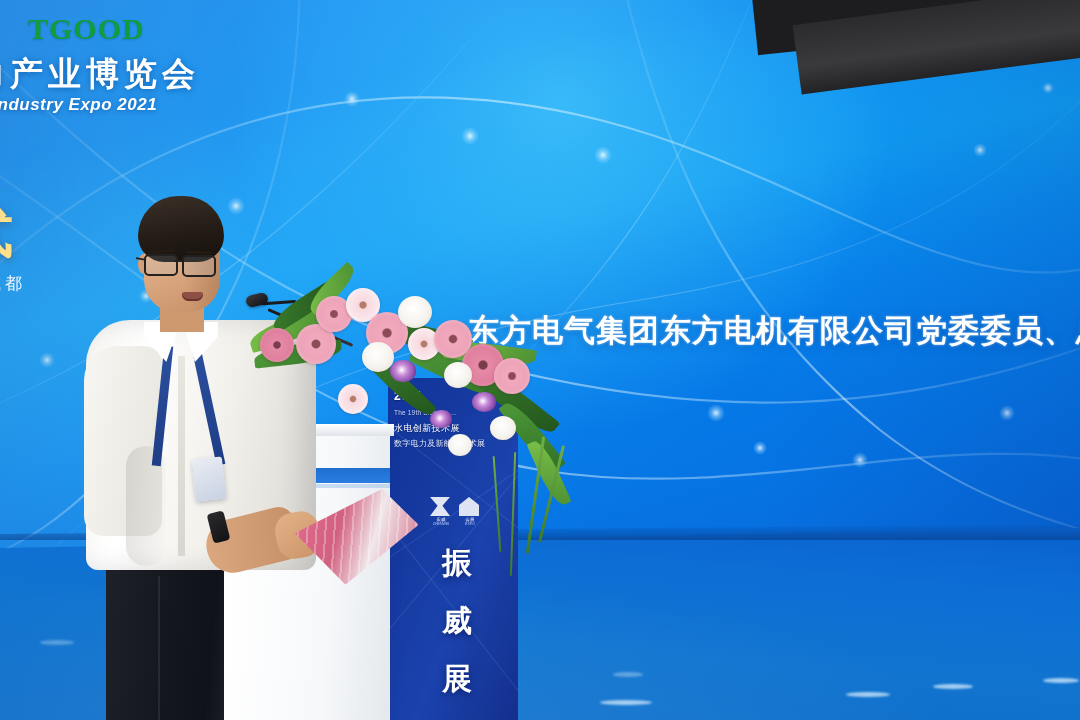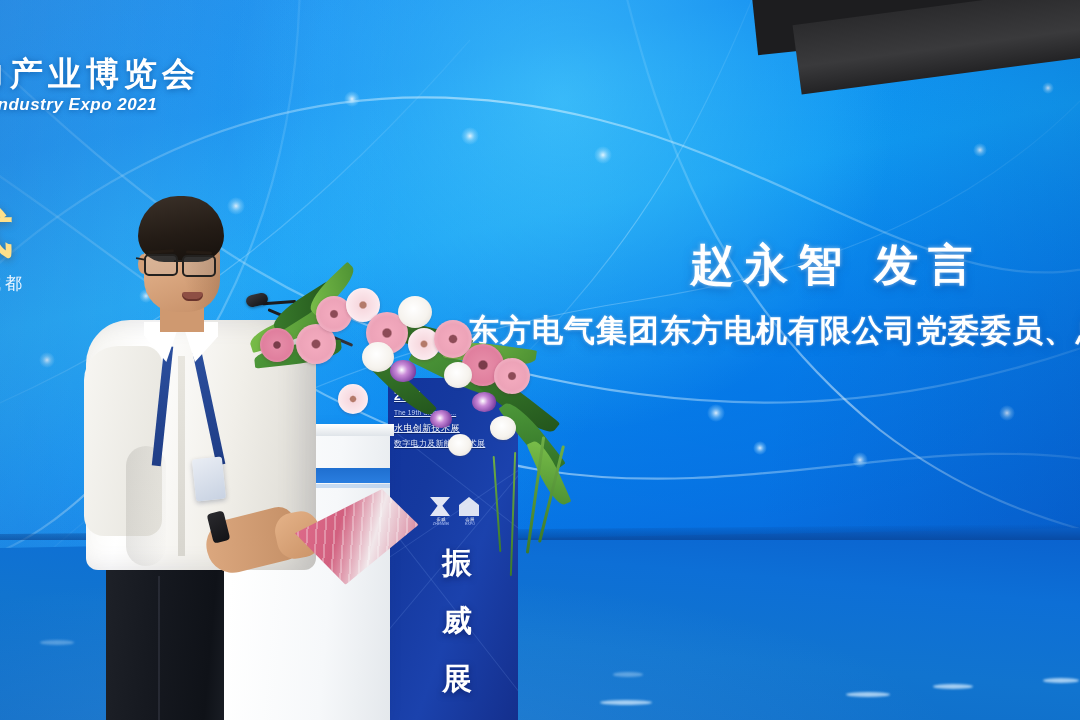--- a/index.html
+++ b/index.html
@@ -131,21 +131,20 @@
   .podium-panel{
     position:absolute;left:388px;top:378px;width:130px;height:342px;
     background:linear-gradient(110deg,#12349c 0%, #15399f 30%, #1b42ad 60%, #142f8d 100%);
     overflow:hidden;
   }
   .pp-diag{position:absolute;background:rgba(150,185,255,.16);height:1px;transform-origin:left center;}
   .pp-head{
     position:absolute;left:388px;top:380px;width:122px;height:92px;
     color:#dbe6ff;font-size:8px;line-height:1.75;padding:6px 4px 0 6px;box-sizing:border-box;
     text-shadow:0 1px 1px rgba(0,0,0,.3);
-    text-decoration:underline;
   }
   .pp-head .yr{font-size:12px;font-weight:bold;color:#ffffff;letter-spacing:.5px;}
   .pp-head .en{font-size:6.5px;color:#c8d8ff;letter-spacing:.2px;}
   .pp-head .cn1{font-size:9px;color:#ffffff;margin-top:3px;letter-spacing:.4px;}
   .pp-head .cn2{font-size:8px;color:#e4ecff;letter-spacing:.3px;}
 
   .pp-logos{position:absolute;left:430px;top:497px;display:flex;gap:7px;align-items:flex-end;}
   .pp-logo{width:22px;height:34px;position:relative;opacity:.95;}
   .pp-logo .mark{
     width:20px;height:19px;background:#ffffff;
@@ -330,30 +329,30 @@
       <circle cx="980" cy="150" r="7" fill="url(#nd)"></circle>
       <circle cx="1048" cy="88" r="6" fill="url(#nd)"></circle>
     </g>
   </svg>
   <div class="wall-vignette"></div>
 
   <div class="ceiling-dark2"></div>
   <div class="ceiling-dark"></div>
 
   <div class="watermark nosel">
+    <span class="wm-logo">TGOOD</span>
   </div>
 
   <div class="left-banner nosel">
     <div class="lb-line1">力产业博览会</div>
     <div class="lb-line2">er Industry Expo 2021</div>
     <div class="lb-line3">式</div>
     <div class="lb-line4">成都</div>
   </div>
 
-  <div class="screen-title nosel">赵永智  发言</div>
   <div class="screen-sub nosel">东方电气集团东方电机有限公司党委委员、总经理助</div>
 
   <div class="floor"></div>
   <div class="floor-edge"></div>
   <div class="floor-sheen"></div>
   <div class="fmark" style="left:600px;top:700px;width:52px;"></div>
   <div class="fmark" style="left:846px;top:692px;width:44px;"></div>
   <div class="fmark" style="left:933px;top:684px;width:40px;"></div>
   <div class="fmark" style="left:1043px;top:678px;width:36px;"></div>
   <div class="fmark" style="left:613px;top:672px;width:30px;opacity:.5;"></div>

